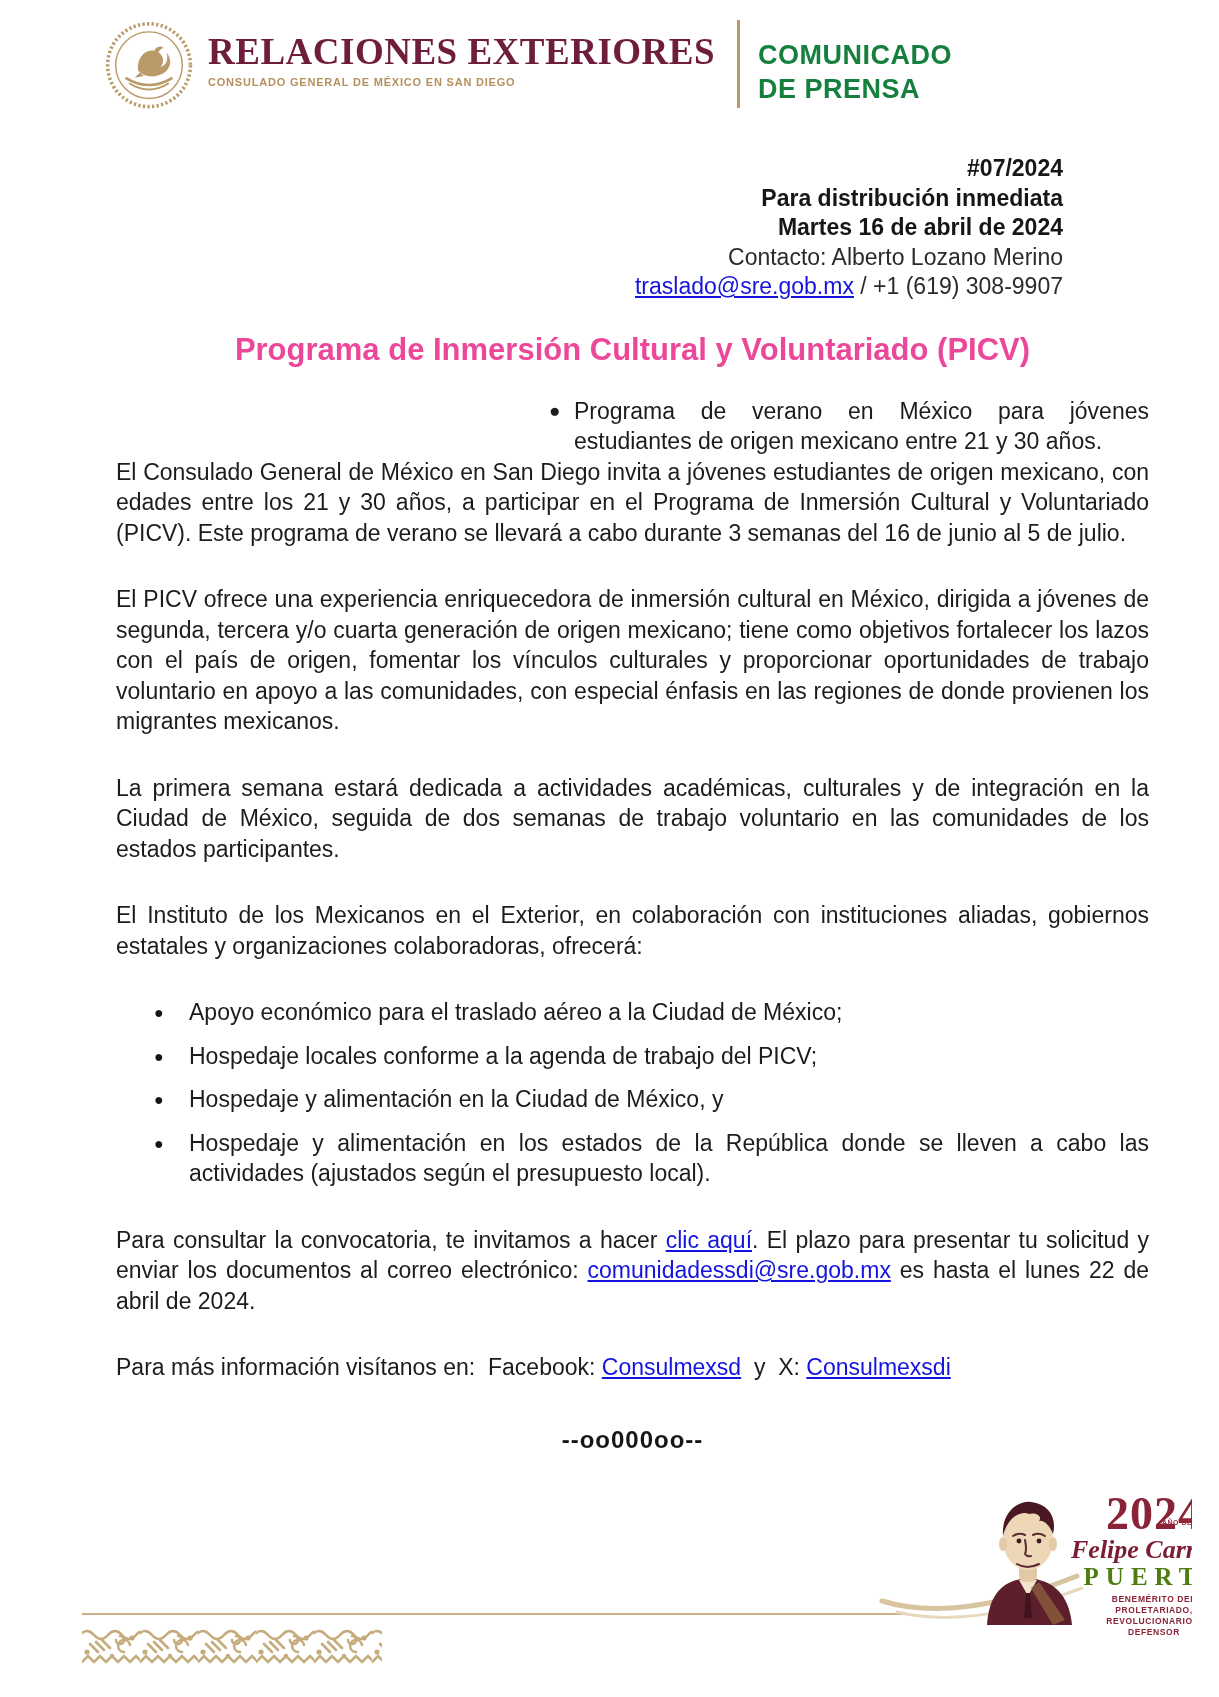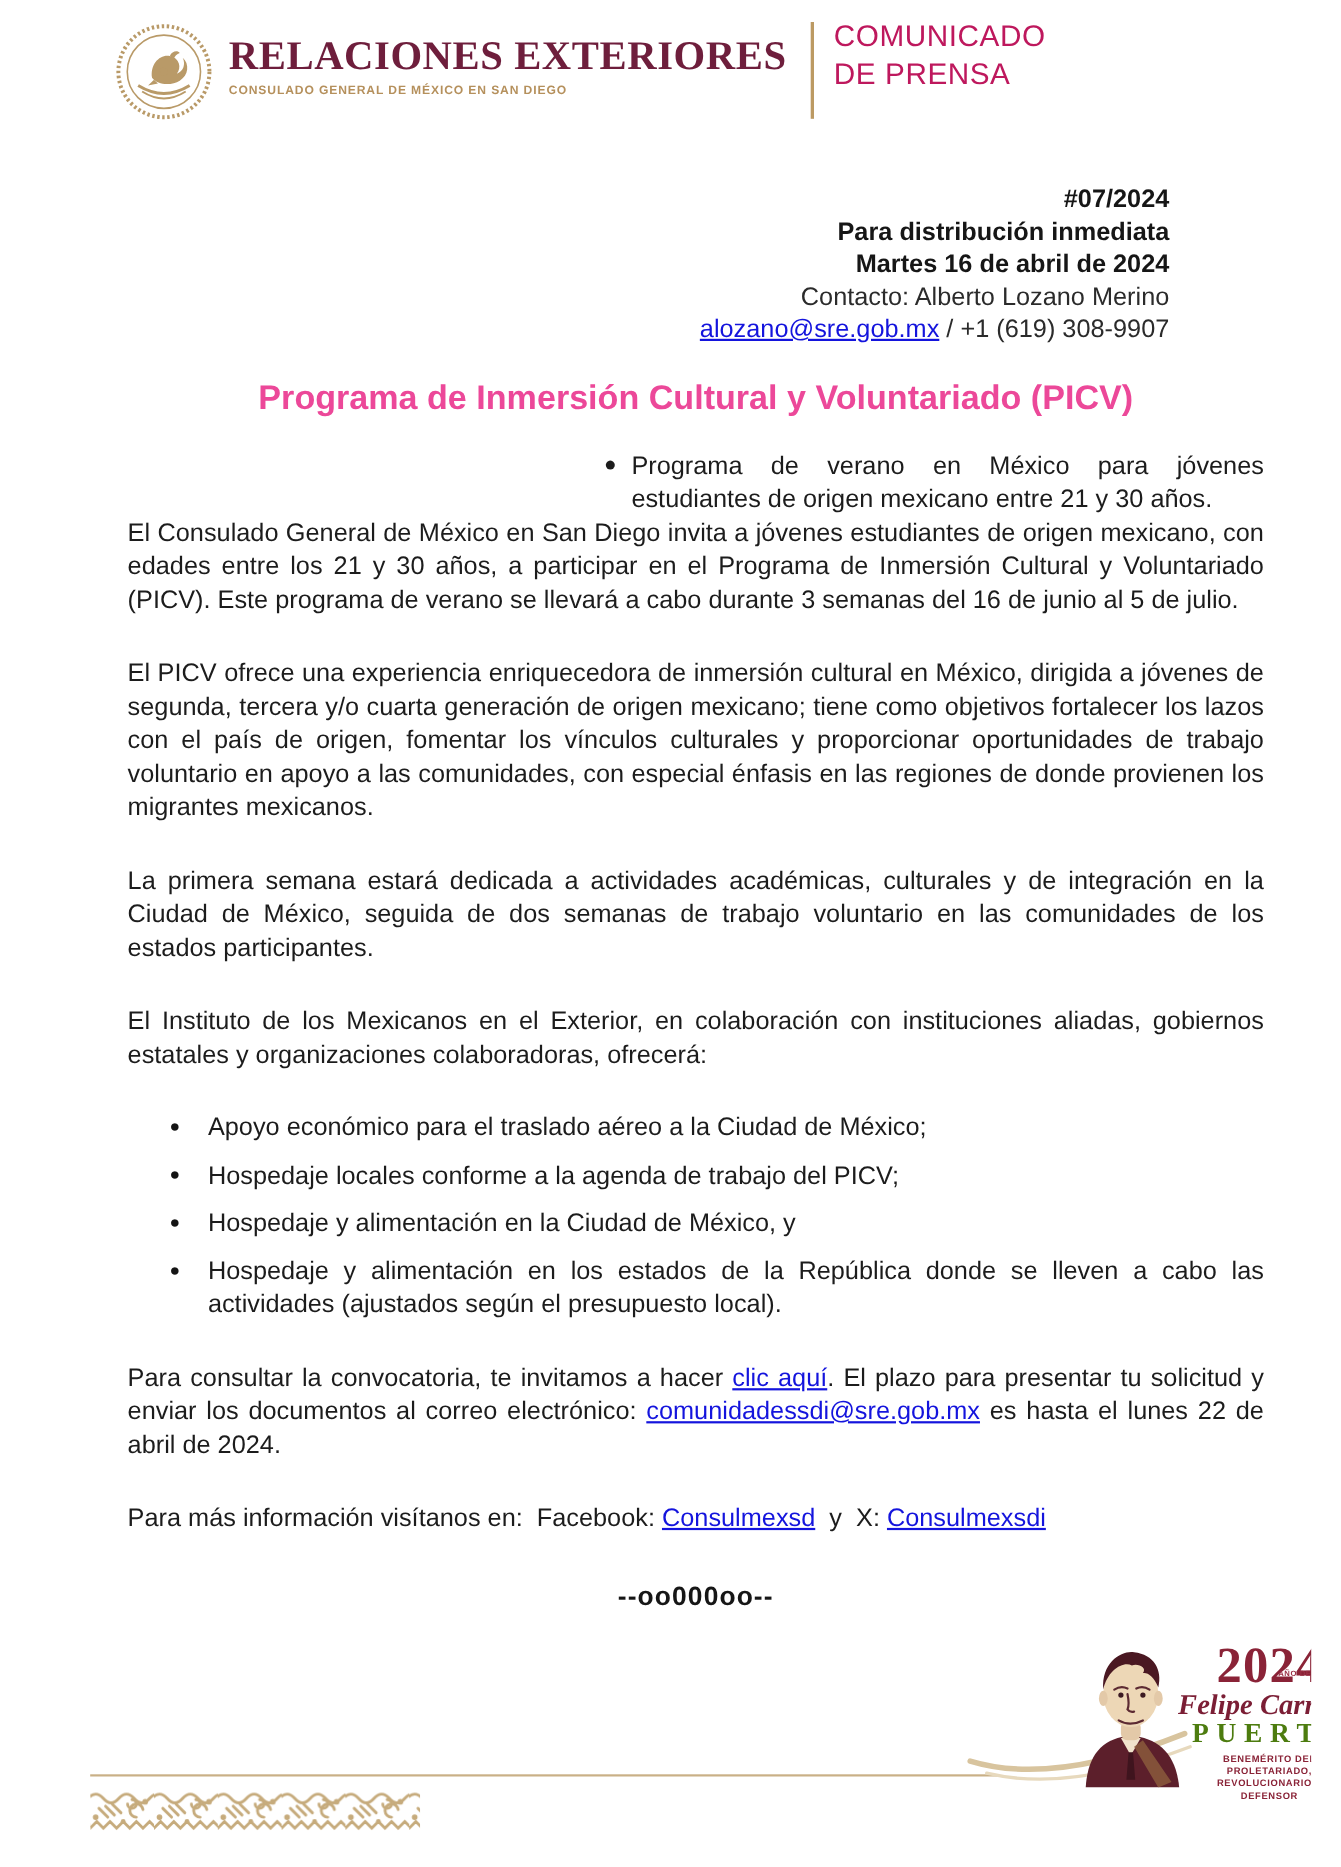--- a/index.html
+++ b/index.html
@@ -23,26 +23,27 @@
     font-family:"Liberation Serif", serif;
     font-weight:bold; font-size:37px; line-height:40px;
     color:#6e1e3c; letter-spacing:.5px; white-space:nowrap;
   }
   .brand-sub {
     font-size:11px; font-weight:bold; color:#b5905c;
     letter-spacing:.8px; margin-top:4px; white-space:nowrap;
   }
   .header-divider { width:3px; height:88px; background:#bc9a63; margin:4px 18px 0 22px; flex:0 0 auto; }
   .doc-type {
-    font-size:27px; line-height:34px; font-weight:normal;
-    color:#be185d; letter-spacing:.5px;
-  }
-
-  
-  .meta { margin:44px 129px 0 0; text-align:right; font-size:23px; line-height:29.5px; }
+    margin-top:22px;
+    font-size:27px; line-height:34px; font-weight:bold;
+    color:#15803d; letter-spacing:.5px;
+  }
+
+  
+  .meta { margin:32px 129px 0 0; text-align:right; font-size:23px; line-height:29.5px; }
   .meta .b { font-weight:bold; color:#161616; }
   .meta .r { color:#2b2b2b; }
   a.link { color:#1414dd; text-decoration:underline; cursor:pointer; }
 
   
   .content { width:1033px; margin-left:57px; font-size:23px; line-height:30.5px; color:#1c1c1c; }
   .title {
     text-align:center; font-weight:bold; font-size:31px; line-height:40px;
     color:#ec4899; margin-top:28px;
   }
@@ -110,21 +111,21 @@
       <div>COMUNICADO</div>
       <div>DE PRENSA</div>
     </div>
   </div>
 
   <div class="meta">
     <div class="b">#07/2024</div>
     <div class="b">Para distribución inmediata</div>
     <div class="b">Martes 16 de abril de 2024</div>
     <div class="r">Contacto: Alberto Lozano Merino</div>
-    <div class="r"><a class="link">alozano@sre.gob.mx</a><span> / +1 (619) 308-9907</span></div>
+    <div class="r"><a class="link">traslado@sre.gob.mx</a><span> / +1 (619) 308-9907</span></div>
   </div>
 
   <div class="content">
     <div class="title">Programa de Inmersión Cultural y Voluntariado (PICV)</div>
 
     <div class="lead-bullet">
       <span class="marker">●</span>
       <span class="lead-text">Programa de verano en México para jóvenes estudiantes de origen mexicano entre 21 y 30 años.</span>
     </div>
 

